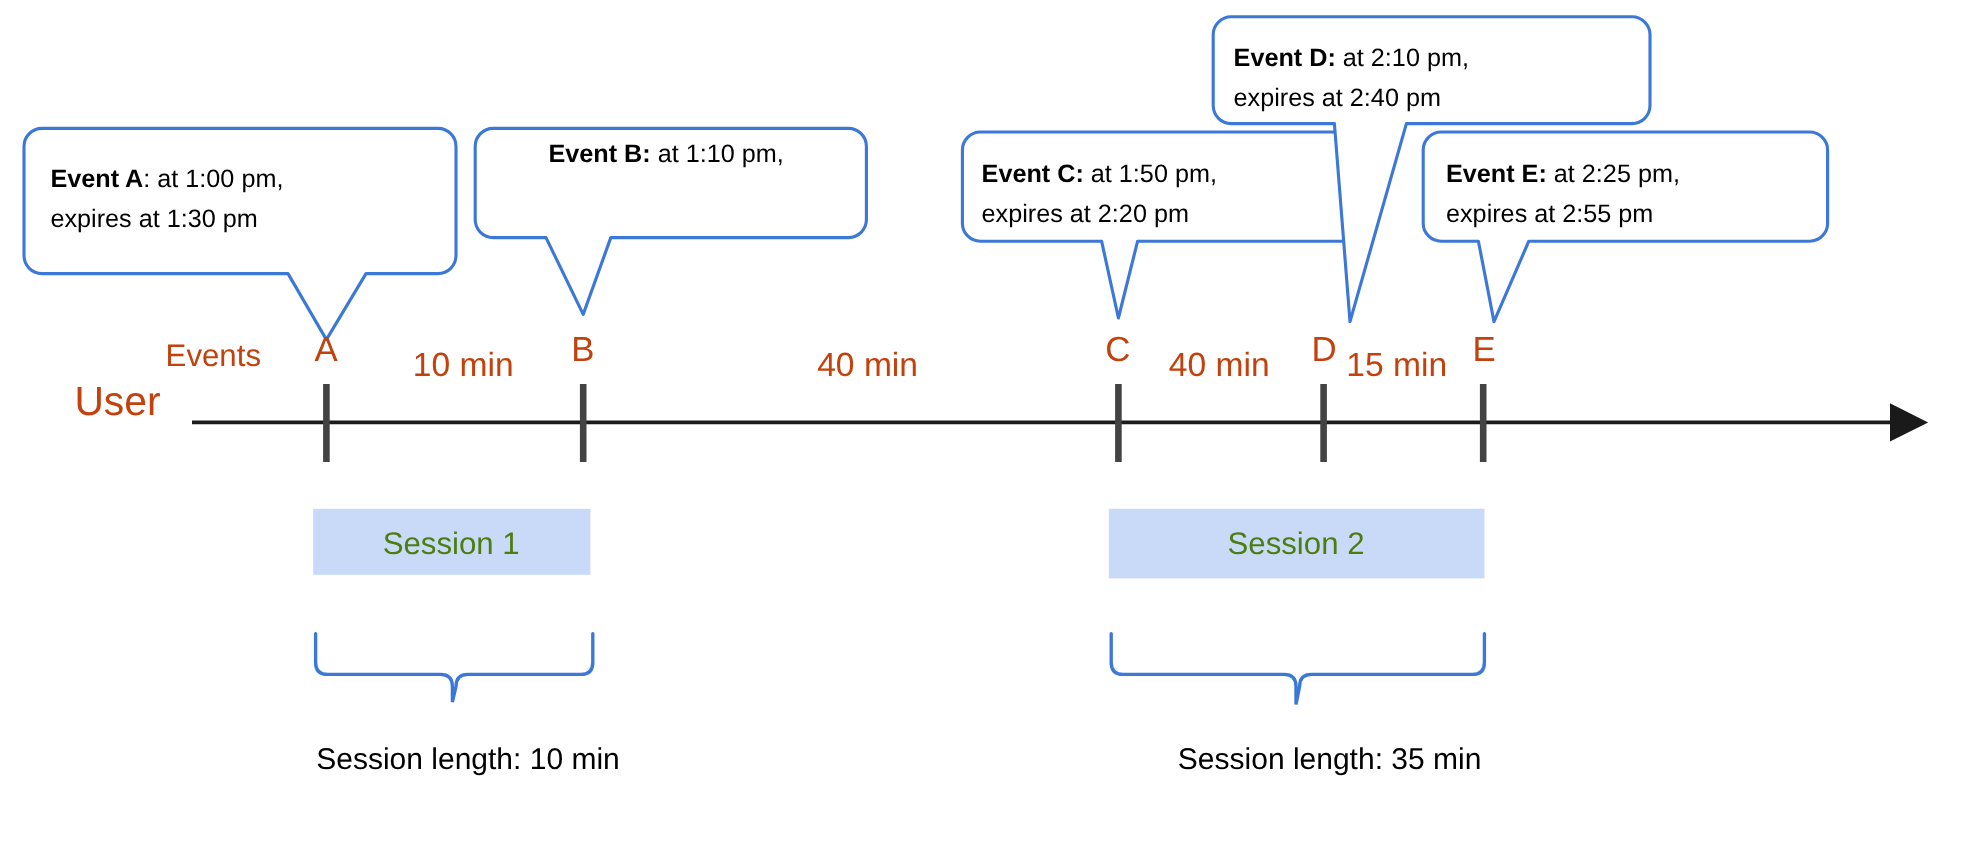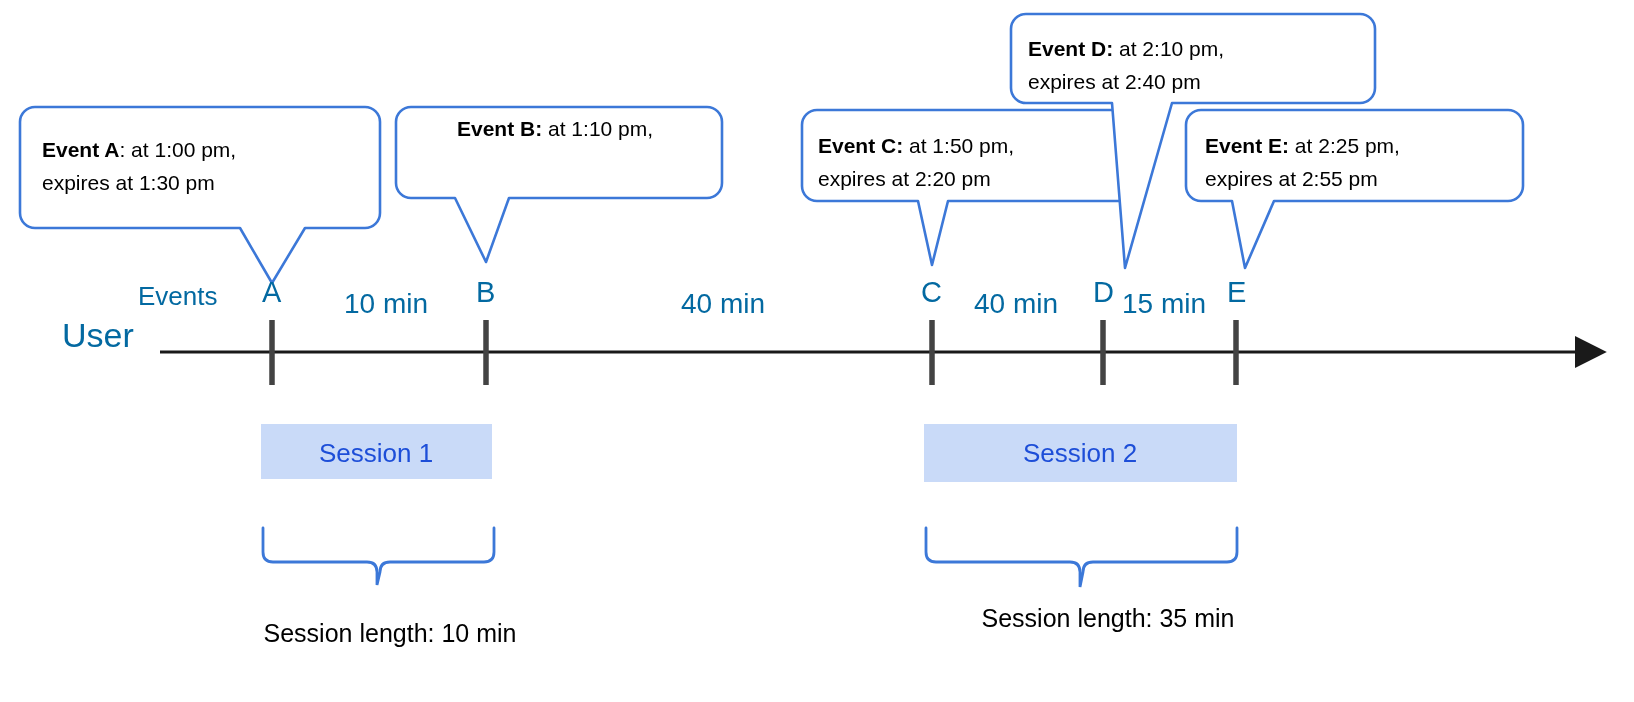--- a/index.html
+++ b/index.html
@@ -2,26 +2,26 @@
 <html><head>
 <meta charset="utf-8">
 <style>
   html,body{margin:0;padding:0;background:#ffffff;}
   body{width:1634px;height:702px;position:relative;overflow:hidden;
        font-family:"Liberation Sans",sans-serif;color:#000;}
   #stage{position:absolute;left:0;top:0;width:1634px;height:702px;}
   svg{position:absolute;left:0;top:0;width:1634px;height:702px;overflow:visible;}
   .bub-txt{position:absolute;font-size:21px;line-height:33px;color:#000;white-space:nowrap;}
   .bub-txt b{font-weight:bold;}
-  .lbl{position:absolute;white-space:nowrap;color:#0369a1;}
+  .lbl{position:absolute;white-space:nowrap;color:#c2410c;}
   .evt-letter{font-size:29px;}
   .interval{font-size:28px;}
   .axis-name{font-size:34px;}
   .events-name{font-size:26px;}
-  .sess-txt{position:absolute;font-size:26px;color:#1d4ed8;white-space:nowrap;}
+  .sess-txt{position:absolute;font-size:26px;color:#4d7c0f;white-space:nowrap;}
   .sess-len{position:absolute;font-size:25px;color:#000;white-space:nowrap;}
 </style>
 </head>
 <body>
 
 <div id="stage">
 
   <svg viewBox="0 0 1634 702">
     <defs>
       <marker id="arrowhead" markerWidth="11" markerHeight="11" refX="1" refY="5" orient="auto" markerUnits="strokeWidth">
@@ -116,15 +116,15 @@
 
   <div class="lbl interval" style="left:386px;top:288px;transform:translateX(-50%);">10 min</div>
   <div class="lbl interval" style="left:723px;top:288px;transform:translateX(-50%);">40 min</div>
   <div class="lbl interval" style="left:1016px;top:288px;transform:translateX(-50%);">40 min</div>
   <div class="lbl interval" style="left:1164px;top:288px;transform:translateX(-50%);">15 min</div>
 
   <div class="sess-txt" style="left:376px;top:438px;transform:translateX(-50%);">Session 1</div>
   <div class="sess-txt" style="left:1080px;top:438px;transform:translateX(-50%);">Session 2</div>
 
   <div class="sess-len" style="left:390px;top:619px;transform:translateX(-50%);">Session length: 10 min</div>
-  <div class="sess-len" style="left:1108px;top:604px;transform:translateX(-50%);">Session length: 35 min</div>
+  <div class="sess-len" style="left:1108px;top:619px;transform:translateX(-50%);">Session length: 35 min</div>
 
 </div>
 
 </body></html>

